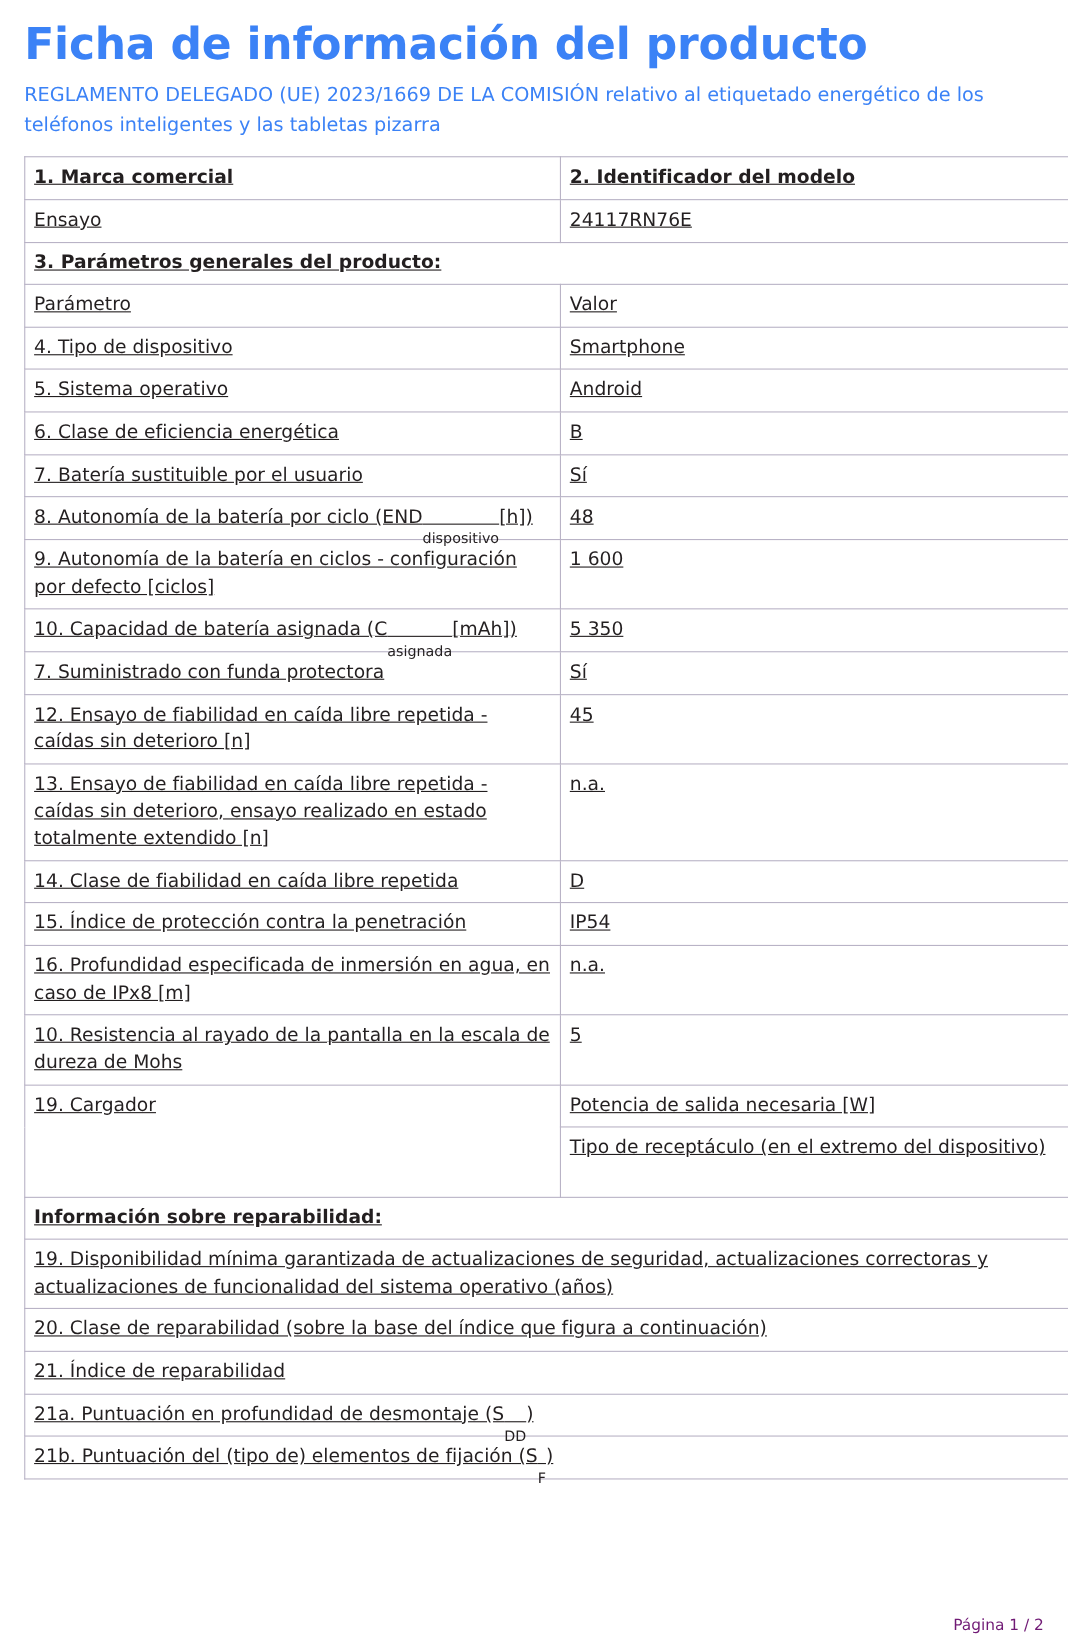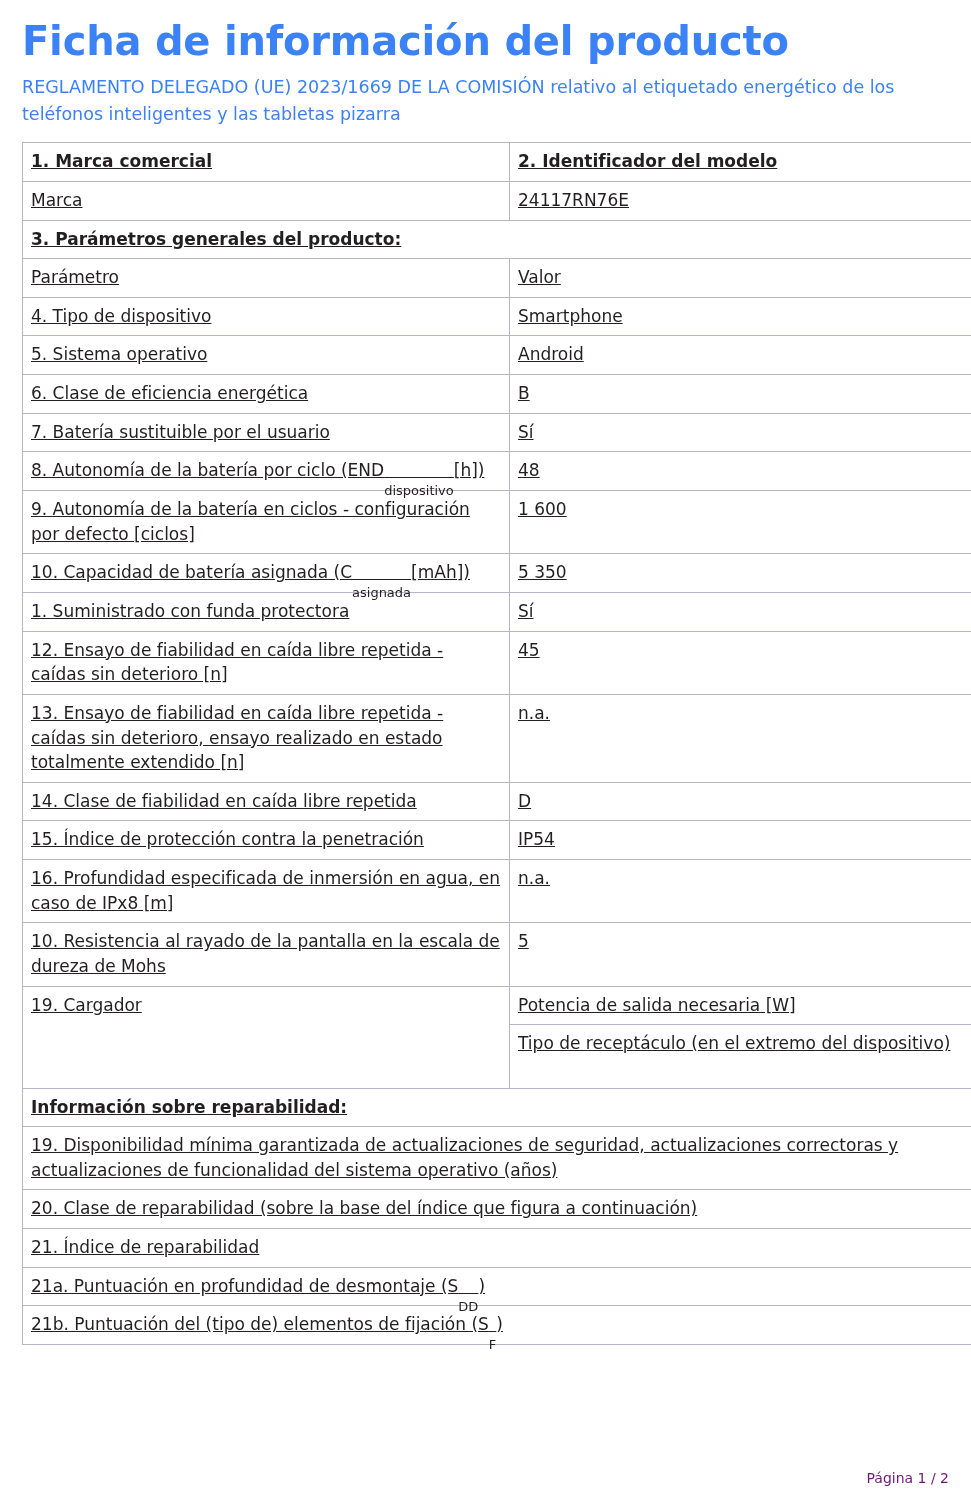--- a/index.html
+++ b/index.html
@@ -93,21 +93,21 @@
 
   <table class="fiche">
     <tbody>
 
       <tr>
         <td class="label bold">1. Marca comercial</td>
         <td class="value bold">2. Identificador del modelo</td>
       </tr>
 
       <tr>
-        <td class="label">Marca</td>
+        <td class="label">Ensayo</td>
         <td class="value">24117RN76E</td>
       </tr>
 
       <tr>
         <td class="label bold" colspan="2">3. Parámetros generales del producto:</td>
       </tr>
 
       <tr>
         <td class="label">Parámetro</td>
         <td class="value">Valor</td>
@@ -142,21 +142,21 @@
         <td class="label">9. Autonomía de la batería en ciclos - configuración por defecto [ciclos]</td>
         <td class="value">1 600</td>
       </tr>
 
       <tr>
         <td class="label">10. Capacidad de batería asignada (C<sub>asignada</sub>[mAh])</td>
         <td class="value">5 350</td>
       </tr>
 
       <tr>
-        <td class="label">1. Suministrado con funda protectora</td>
+        <td class="label">7. Suministrado con funda protectora</td>
         <td class="value">Sí</td>
       </tr>
 
       <tr>
         <td class="label">12. Ensayo de fiabilidad en caída libre repetida - caídas sin deterioro [n]</td>
         <td class="value">45</td>
       </tr>
 
       <tr>
         <td class="label">13. Ensayo de fiabilidad en caída libre repetida - caídas sin deterioro, ensayo realizado en estado totalmente extendido [n]</td>

